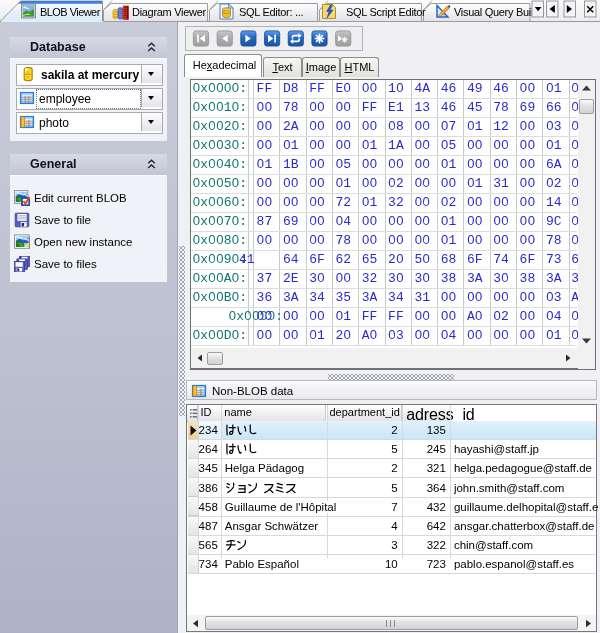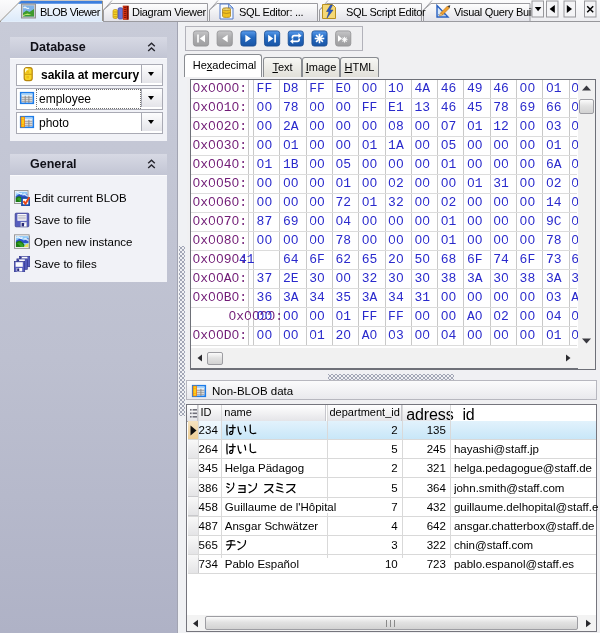--- a/index.html
+++ b/index.html
@@ -25,21 +25,21 @@
 .glink .tx{position:absolute;left:20px;top:1.5px;font-size:11.5px;color:#000;white-space:nowrap;}
 #toolbar{left:185px;top:26px;width:176px;height:23px;background:#EFEFF1;border:1px solid #B2B2BA;}
 .ptab{position:absolute;font-size:11px;color:#000;text-align:center;
  border:1px solid #898C91;border-bottom:none;border-radius:3px 3px 0 0;
  background:linear-gradient(180deg,#F7F7F4,#E1E0D9);}
 #ptab-active{background:#FFFFFF;z-index:3;}
 #hexbox{left:190px;top:79px;width:406px;height:291px;background:#fff;
  border:1px solid #6E7078;border-bottom-width:2px;box-sizing:border-box;}
 .hexline{position:absolute;white-space:pre;font-family:"Liberation Mono",monospace;
  font-size:13px;color:#2A2ACC;}
-.hexline .ad{color:#701a75;}
+.hexline .ad{color:#0f766e;}
 .z{position:relative;display:inline-block;width:7.8px;}
 .z:after{content:"";position:absolute;left:2.3px;top:6.2px;width:3.2px;height:3.4px;background:#fff;}
 .gridv{position:absolute;width:1px;background:#C9C9C9;}
 .gridh{position:absolute;height:1px;background:#DCDCDC;}
 .sbtrack{position:absolute;background:#F1F1F1;}
 .sbthumb{position:absolute;background:linear-gradient(180deg,#FBFBFB,#E2E2E2 45%,#D2D2D2);
  border:1px solid #9D9DA2;border-radius:2px;box-sizing:border-box;}
 #hsplit{left:186px;top:370px;width:414px;height:10px;background:#F0F0F3;}
 .dotgrip{position:absolute;background-image:radial-gradient(#A2A6B6 33%,transparent 37%),radial-gradient(#A2A6B6 33%,transparent 37%);background-size:4px 4px,4px 4px;background-position:0 0,2px 2px;}
 #nbhdr{left:186px;top:380px;width:411px;height:20px;

